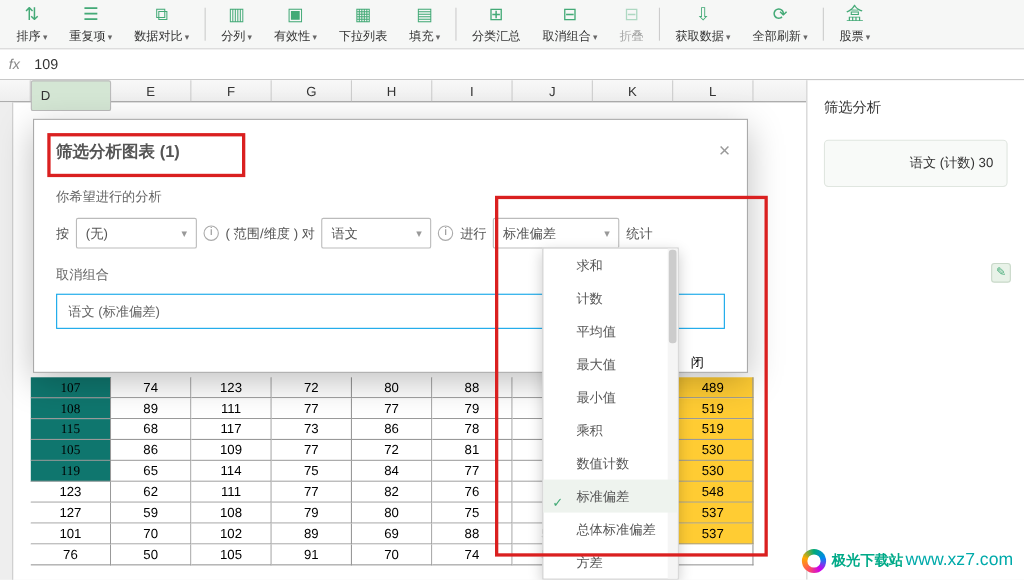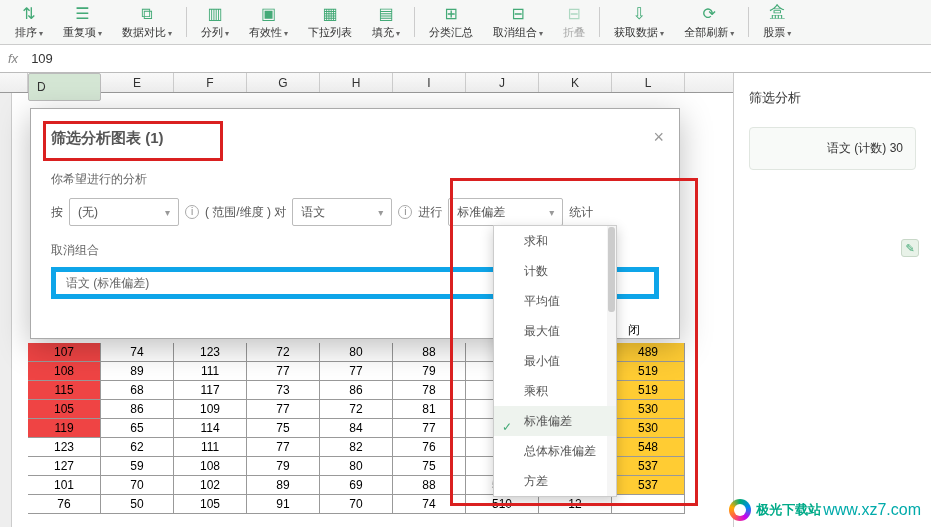--- a/index.html
+++ b/index.html
@@ -19,39 +19,39 @@
     .sheet-area { flex: 1; position: relative; background: #fff; }
     
     .col-headers { display: flex; height: 20px; background: linear-gradient(#f8f8f8,#eee); border-bottom: 1px solid #999; }
     .col-header { width: 73px; text-align: center; border-right: 1px solid #ccc; font-size: 12px; line-height: 20px; color: #333; }
     .col-header.sel { background: #d4e6d4; }
     .row-edge { position: absolute; left: 0; top: 20px; width: 12px; background: #eee; height: 100%; border-right: 1px solid #ccc; }
     
     .grid { position: absolute; top: 20px; left: 12px; right: 0; bottom: 0; }
     .grid-row { display: flex; height: 19px; }
     .cell { width: 73px; border-right: 1px solid #999; border-bottom: 1px solid #999; text-align: center; font-size: 12px; line-height: 19px; background: #fff; }
-    .cell.pink { background: #ef4444; }
+    .cell.pink { background: #0f766e; font-family: Liberation Serif, serif; }
     .cell.yell { background: #ffcc33; }
     .grid-hidden-top { height: 250px; }
     
     .dialog { position: absolute; top: 108px; left: 30px; width: 650px; background: #fff; border: 1px solid #aaa; box-shadow: 0 8px 30px rgba(0,0,0,0.25); padding-bottom: 15px; }
     .dialog-title { padding: 20px 20px 10px 20px; position: relative; }
     .dialog-title h3 { font-size: 15px; font-weight: 600; color: #555; }
     .red-box1 { position: absolute; border: 3px solid #da2020; top: 12px; left: 12px; width: 180px; height: 40px; pointer-events: none; }
     .close-x { position: absolute; right: 15px; top: 18px; font-size: 18px; color: #999; cursor: pointer; }
     .dialog-body { padding: 5px 20px; }
     .lbl { font-size: 12px; color: #666; margin: 8px 0; }
     .row-ctrl { display: flex; align-items: center; gap: 6px; margin: 10px 0; font-size: 12px; color: #555; }
     .sel { border: 1px solid #bbb; height: 28px; padding: 0 8px; display: flex; align-items: center; justify-content: space-between; border-radius: 2px; background: #fff; }
     .sel .arr { color: #999; font-size: 10px; }
     .sel.w110 { width: 110px; }
     .sel.w100 { width: 100px; }
     .sel.w115 { width: 115px; }
     .info-i { width: 14px; height: 14px; border: 1px solid #aaa; border-radius: 50%; text-align: center; line-height: 12px; color: #888; font-size: 10px; }
-    .txt-in { width: 100%; height: 32px; border: 5px solid #0ea5e9; padding: 0 10px; font-size: 12px; color: #666; }
+    .txt-in { width: 100%; height: 32px; border: 1px solid #0ea5e9; padding: 0 10px; font-size: 12px; color: #666; }
     .hint-r { text-align: right; font-size: 11px; color: #999; margin-top: 4px; padding-right: 140px; }
     
     .red-box2 { position: absolute; border: 3px solid #da2020; top: 178px; left: 450px; width: 248px; height: 328px; pointer-events: none; z-index: 50; }
     
     .dropdown { position: absolute; top: 225px; left: 493px; width: 124px; background: #fff; border: 1px solid #ccc; box-shadow: 0 4px 12px rgba(0,0,0,0.2); z-index: 40; }
     .dd-item { height: 30px; line-height: 30px; padding-left: 30px; font-size: 12px; color: #555; position: relative; }
     .dd-item.hover { background: #eef3ee; }
     .dd-item .chk { position: absolute; left: 8px; top: 6px; color: #4a7; }
     .dd-scroll { position: absolute; right: 0; top: 0; width: 9px; height: 100%; background: #f5f5f5; }
     .dd-thumb { width: 7px; height: 85px; background: #ccc; margin: 1px auto; border-radius: 3px; }
@@ -300,20 +300,21 @@
 <div class="dropdown" id="dd">
   <div class="dd-scroll">
       <div class="dd-thumb"></div>
     </div>
 <div class="dd-item">求和</div>
     <div class="dd-item">计数</div>
     <div class="dd-item">平均值</div>
     <div class="dd-item">最大值</div>
     <div class="dd-item">最小值</div>
     <div class="dd-item">乘积</div>
+    <div class="dd-item">数值计数</div>
     <div class="dd-item hover"><span class="chk">✓</span>标准偏差</div>
     <div class="dd-item">总体标准偏差</div>
     <div class="dd-item">方差</div>
   </div>
 
 <div class="btn-bi">
     <span>闭</span>
   </div>
 
 <div class="red-box2"></div>

